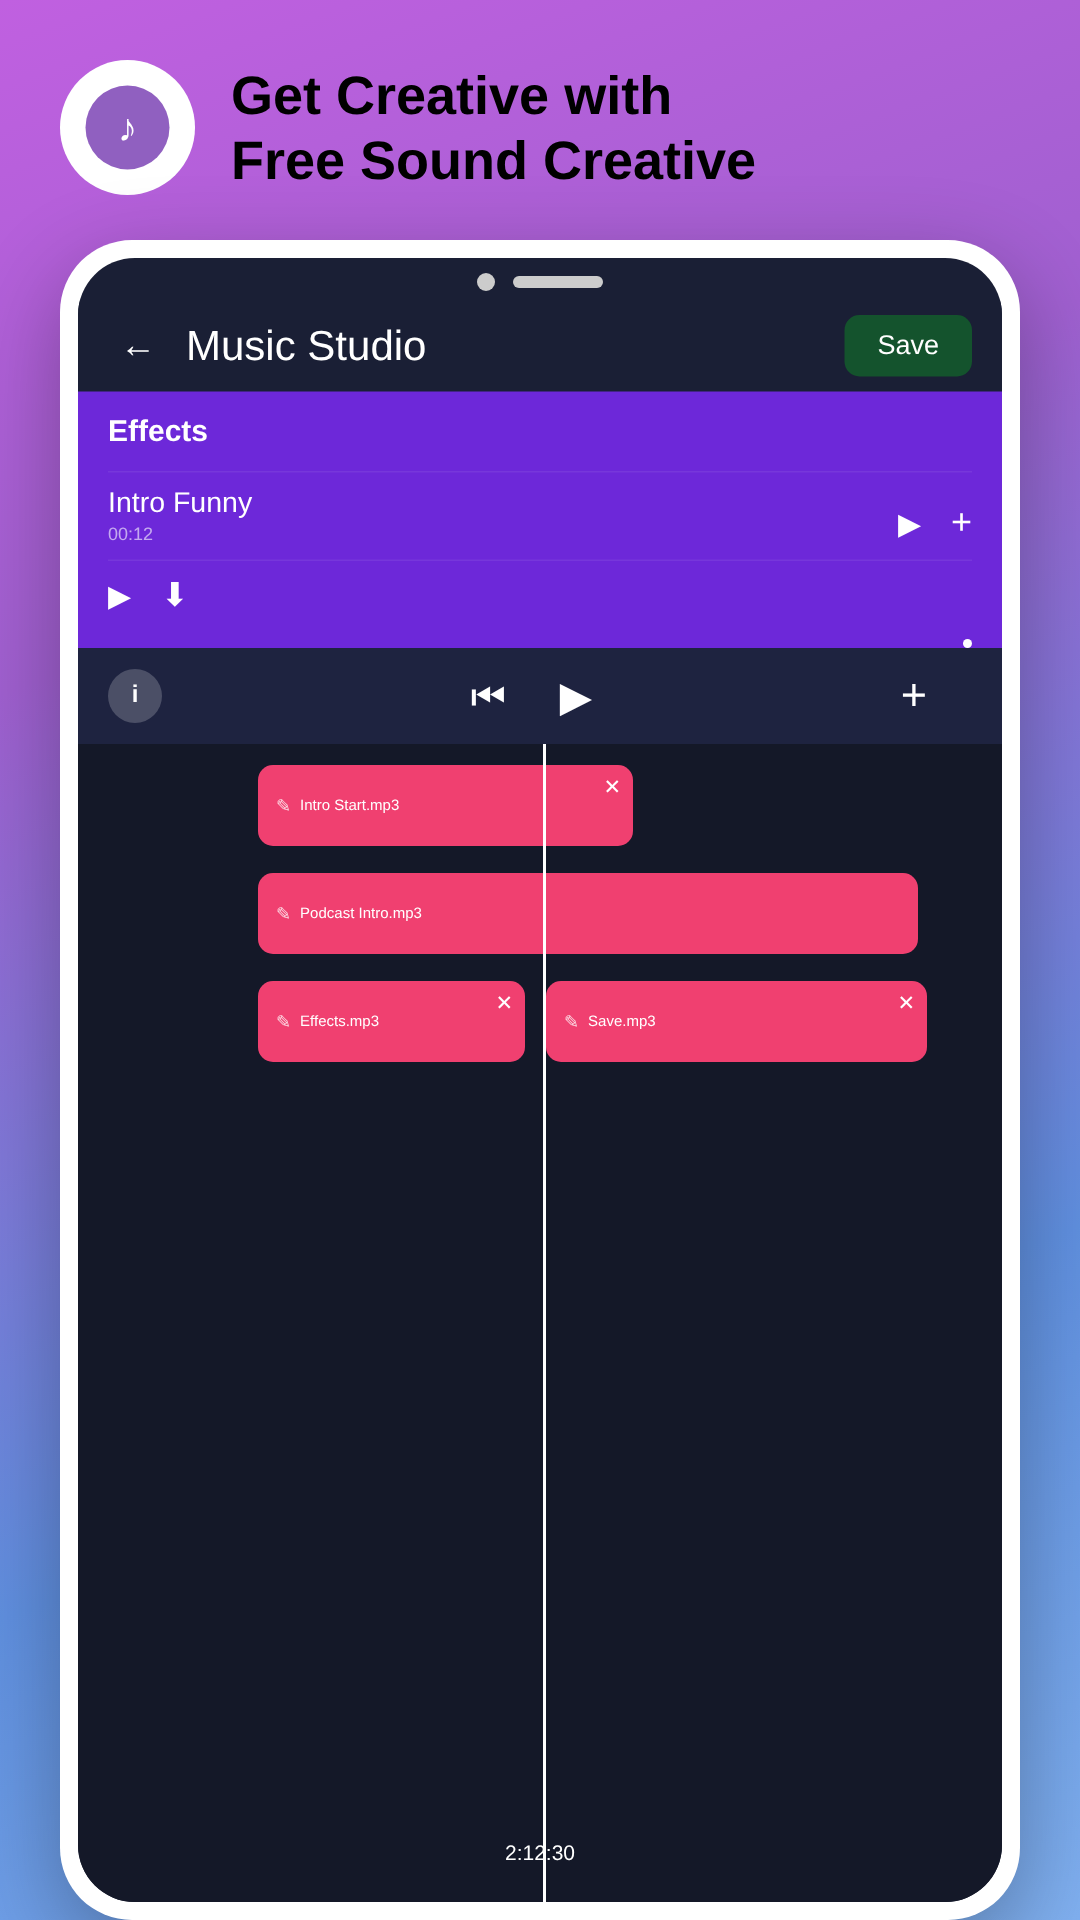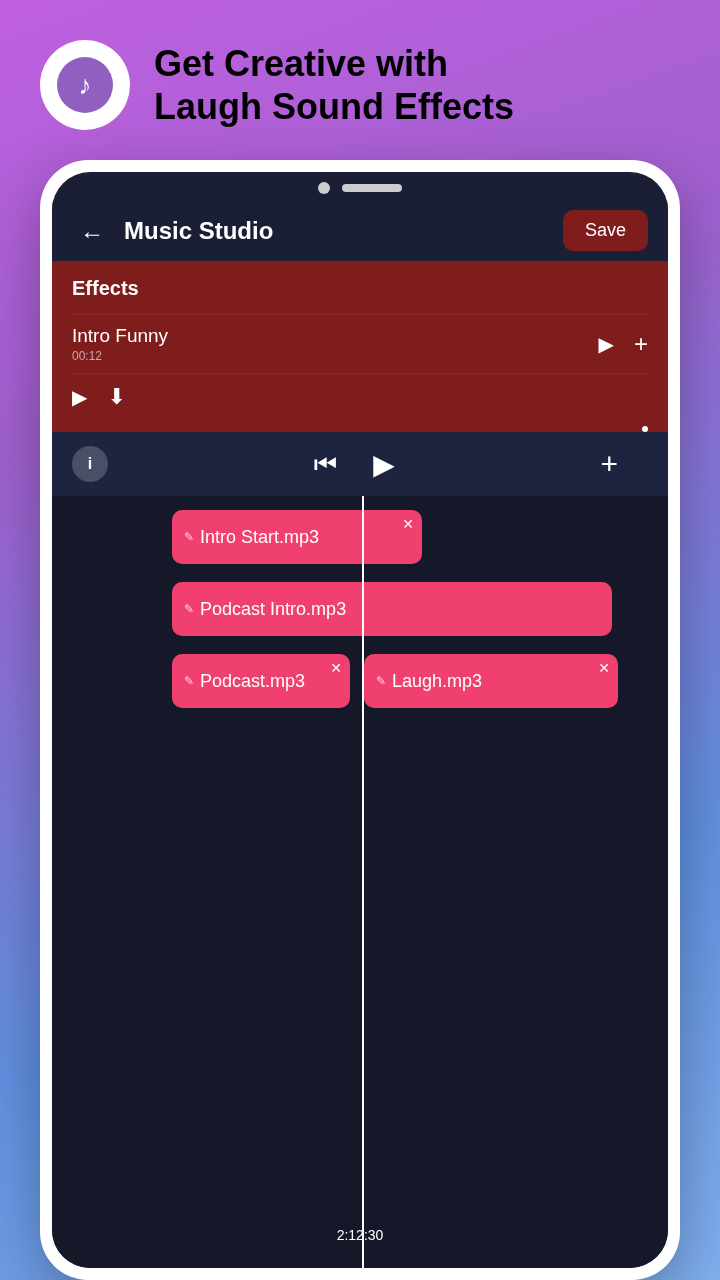--- a/index.html
+++ b/index.html
@@ -101,50 +101,50 @@
       gap: 12px;
     }
     .back-btn {
       color: white;
       font-size: 24px;
       cursor: pointer;
       padding: 4px 8px;
     }
     .toolbar-title {
       color: white;
-      font-size: 24px;
-      font-weight: 700;
+      font-size: 28px;
+      font-weight: 400;
       flex: 1;
     }
     .save-btn {
-      background: #7f1d1d;
+      background: #14532d;
       color: white;
       border: none;
       border-radius: 10px;
       padding: 10px 22px;
       font-size: 18px;
       cursor: pointer;
       font-weight: 500;
     }
 
     
     .effects-section {
-      background: #7f1d1d;
+      background: #6d28d9;
       padding: 16px 20px 0 20px;
       flex-shrink: 0;
     }
     .effects-label {
       color: white;
       font-size: 20px;
       font-weight: 600;
       margin-bottom: 14px;
     }
     .effect-item {
       display: flex;
-      align-items: center;
+      align-items: flex-end;
       padding: 10px 0;
       border-top: 1px solid rgba(255,255,255,0.07);
     }
     .effect-info {
       flex: 1;
     }
     .effect-name {
       color: white;
       font-size: 19px;
       font-weight: 500;
@@ -261,21 +261,21 @@
       height: 54px;
       background: #f04070;
       border-radius: 10px;
       display: flex;
       align-items: center;
       padding: 0 12px;
       overflow: hidden;
     }
     .track-clip-label {
       color: white;
-      font-size: 18px;
+      font-size: 10px;
       font-weight: 500;
       white-space: nowrap;
     }
     .clip-edit-icon {
       color: rgba(255,255,255,0.8);
       font-size: 12px;
       margin-right: 6px;
     }
     .clip-close-btn {
       position: absolute;
@@ -290,21 +290,21 @@
 <body>
 
 <div class="top-header">
   <div class="music-logo">
     <div class="music-logo-inner">
       <span>♪</span>
     </div>
   </div>
   <div class="header-text">
     <div>Get Creative with</div>
-    <div>Laugh Sound Effects</div>
+    <div>Free Sound Creative</div>
   </div>
 </div>
 
 <div class="phone-mockup">
   <div class="phone-inner">
 
     <div class="phone-top-bar">
       <div class="phone-camera"></div>
       <div class="phone-speaker"></div>
     </div>
@@ -357,27 +357,27 @@
         <span class="clip-close-btn">✕</span>
       </div>
 
       <div class="track-clip" style="left:120px; top:86px; width:440px; height:54px;">
         <span class="clip-edit-icon">✎</span>
         <span class="track-clip-label">Podcast Intro.mp3</span>
       </div>
 
       <div class="track-clip" style="left:120px; top:158px; width:178px; height:54px;">
         <span class="clip-edit-icon">✎</span>
-        <span class="track-clip-label">Podcast.mp3</span>
+        <span class="track-clip-label">Effects.mp3</span>
         <span class="clip-close-btn">✕</span>
       </div>
 
       <div class="track-clip" style="left:312px; top:158px; width:254px; height:54px;">
         <span class="clip-edit-icon">✎</span>
-        <span class="track-clip-label">Laugh.mp3</span>
+        <span class="track-clip-label">Save.mp3</span>
         <span class="clip-close-btn">✕</span>
       </div>
 
       <div class="timeline-cursor-time">2:12:30</div>
     </div>
 
   </div>
 </div>
 
 </body></html>

